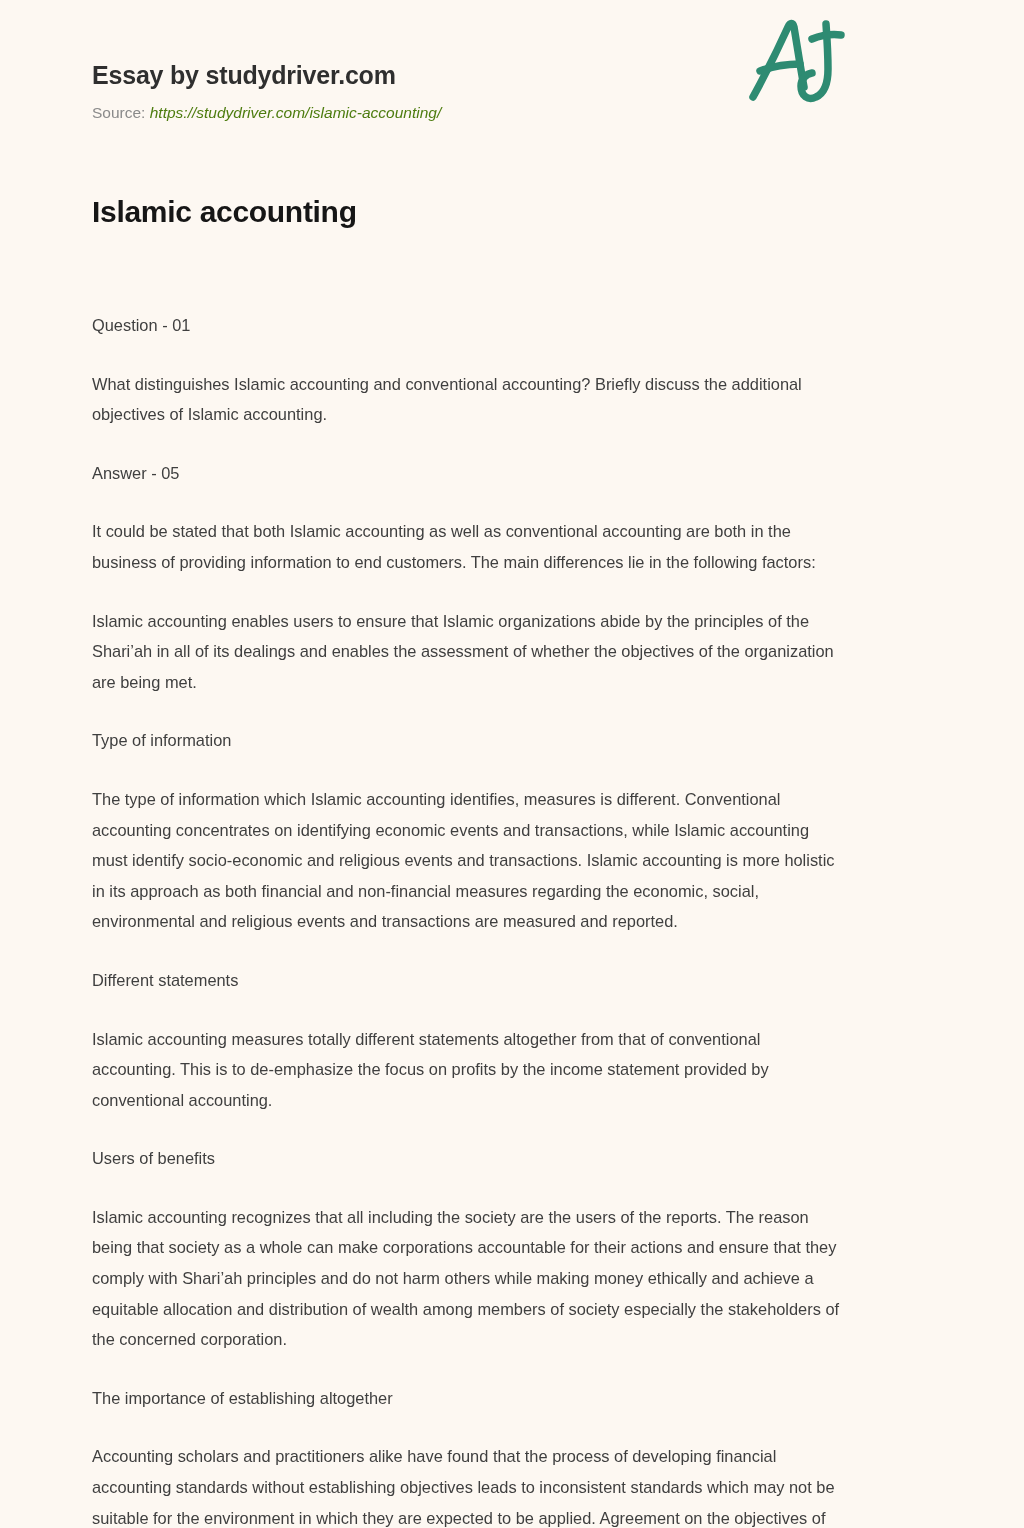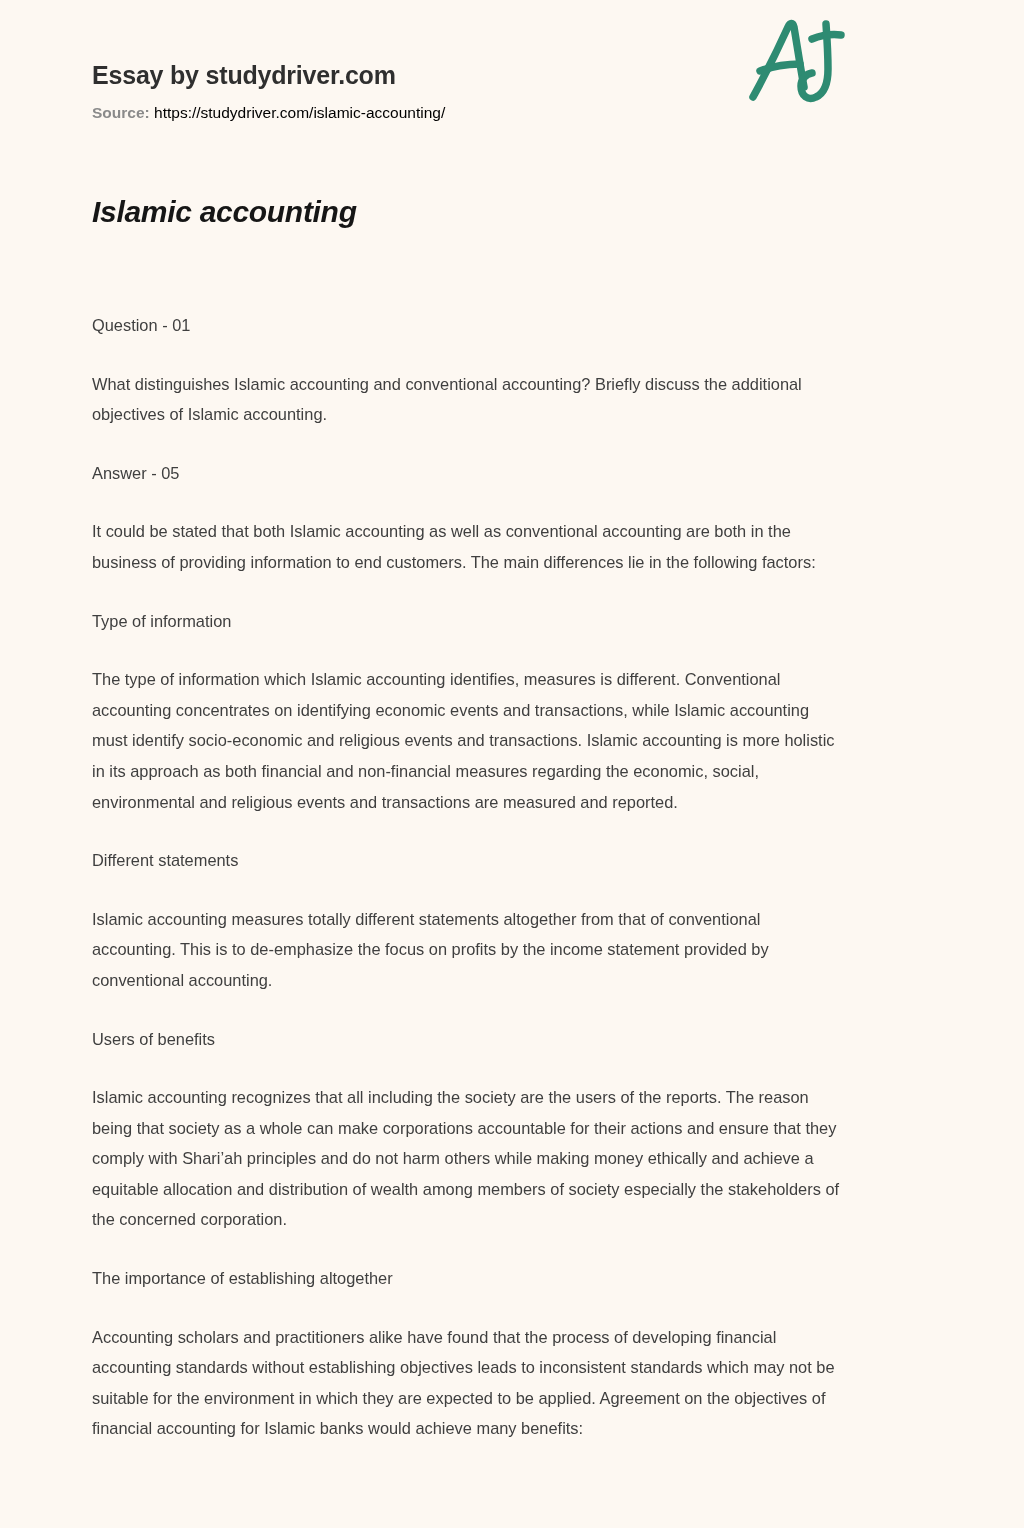--- a/index.html
+++ b/index.html
@@ -40,46 +40,45 @@
     margin: 0;
   }
   .source-line {
     margin-top: 14px;
     font-size: 15.5px;
     color: #8a8a8a;
     line-height: 1.2;
   }
   .source-label {
     color: #8a8a8a;
-    font-weight: bold;
   }
   .source-url {
-    color: #000000;
+    color: #4d7c0f;
     text-decoration: none;
+    font-style: italic;
   }
 
   .logo {
     position: absolute;
     top: 13px;
     right: -12px;
     width: 112px;
     height: 96px;
   }
   .logo svg { display: block; width: 112px; height: 96px; }
 
   
   .doc-title {
     margin: 0;
     padding-top: 76px;
     font-size: 30px;
     font-weight: bold;
     color: #161616;
     letter-spacing: -0.3px;
     line-height: 1.2;
-    font-style: italic;
   }
 
   
   .content {
     padding-top: 64px;
     font-size: 16.4px;
     line-height: 30.6px;
     color: #3f3f3f;
   }
   .content p {
@@ -113,20 +112,21 @@
 
   <h1 class="doc-title">Islamic accounting</h1>
 
   <div class="content">
 
     <p>Question - 01</p>
     <p>What distinguishes Islamic accounting and conventional accounting? Briefly discuss the additional objectives of Islamic accounting.</p>
     <p>Answer - 05</p>
     <p>It could be stated that both Islamic accounting as well as conventional accounting are both in the business of providing information to end customers. The main differences lie in the following factors:</p>
 
+    <p>Islamic accounting enables users to ensure that Islamic organizations abide by the principles of the Shari’ah in all of its dealings and enables the assessment of whether the objectives of the organization are being met.</p>
 
     <p>Type of information</p>
     <p>The type of information which Islamic accounting identifies, measures is different. Conventional accounting concentrates on identifying economic events and transactions, while Islamic accounting must identify socio-economic and religious events and transactions. Islamic accounting is more holistic in its approach as both financial and non-financial measures regarding the economic, social, environmental and religious events and transactions are measured and reported.</p>
 
     <p>Different statements</p>
     <p>Islamic accounting measures totally different statements altogether from that of conventional accounting. This is to de-emphasize the focus on profits by the income statement provided by conventional accounting.</p>
 
     <p>Users of benefits</p>
     <p>Islamic accounting recognizes that all including the society are the users of the reports. The reason being that society as a whole can make corporations accountable for their actions and ensure that they comply with Shari’ah principles and do not harm others while making money ethically and achieve a equitable allocation and distribution of wealth among members of society especially the stakeholders of the concerned corporation.</p>
 

